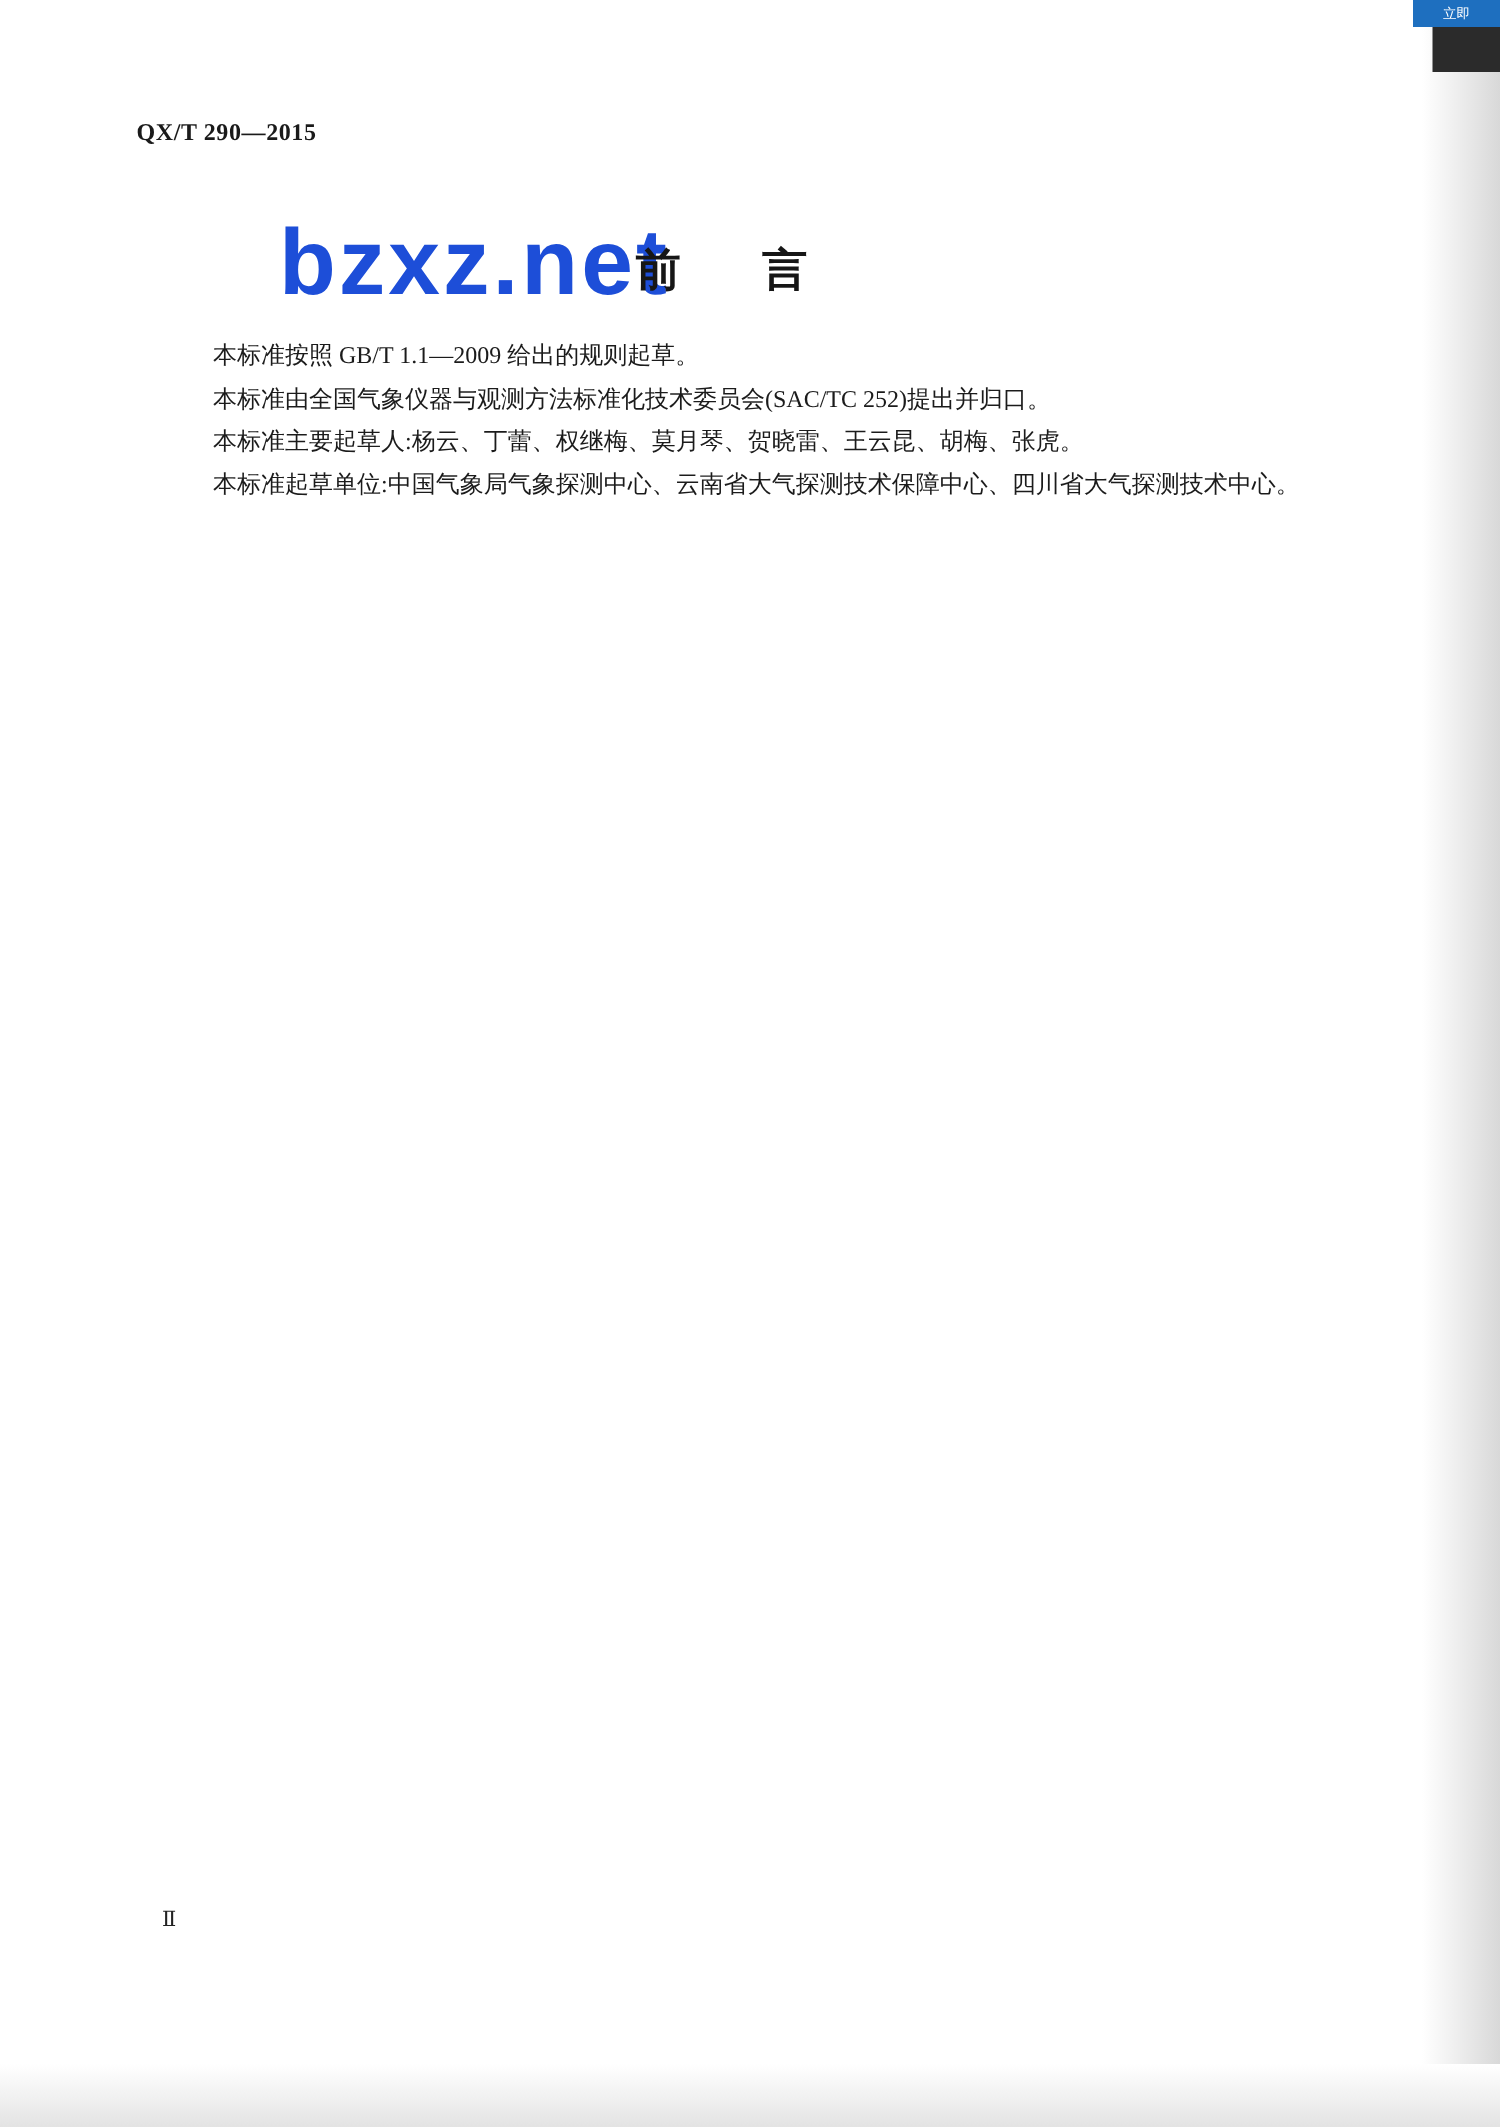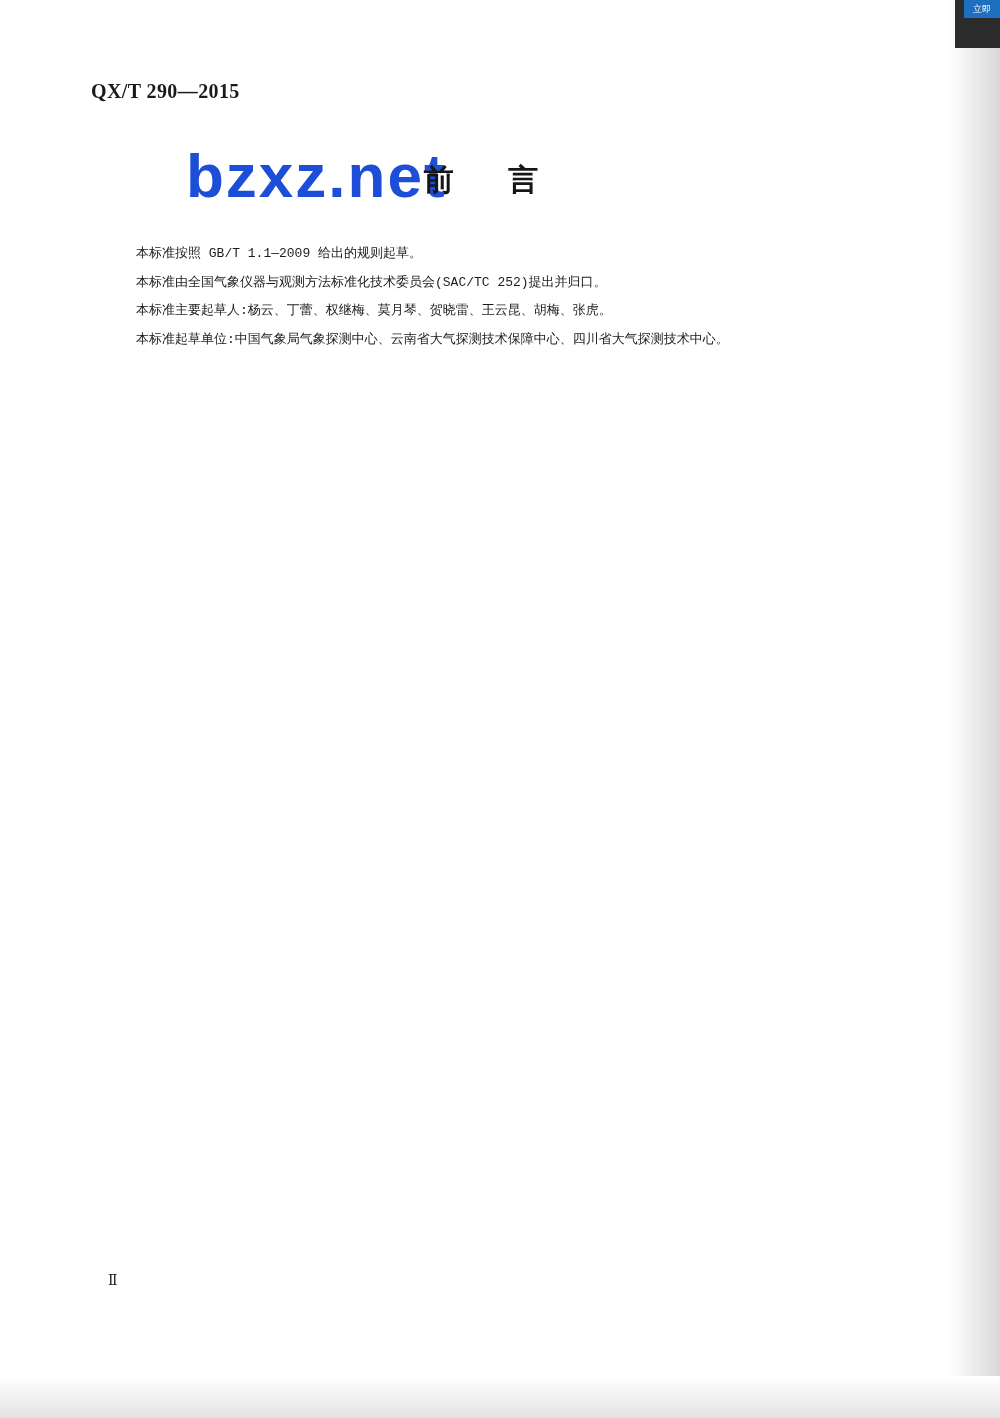--- a/index.html
+++ b/index.html
@@ -51,42 +51,42 @@
     top: 0;
     right: 0;
     width: 45px;
     height: 48px;
     background: #2b2b2b;
   }
   .top-badge {
     position: absolute;
     top: 0;
     right: 0;
-    width: 36px;
+    width: 58px;
     height: 18px;
     background: #1e6fbf;
     color: #ffffff;
     font-family: "Liberation Sans", sans-serif;
     font-size: 9px;
     line-height: 18px;
     text-align: center;
     letter-spacing: 0px;
     white-space: nowrap;
     overflow: hidden;
     margin-left: 35px;
   }
 
   
   .std-number {
     position: absolute;
     left: 91px;
     top: 80px;
     font-family: "Liberation Serif", "DejaVu Serif", serif;
     font-weight: bold;
-    font-size: 20px;
+    font-size: 16px;
     color: #1a1a1a;
     letter-spacing: 0.4px;
     white-space: nowrap;
   }
 
   
   .watermark {
     position: absolute;
     left: 186px;
     top: 140px;
@@ -112,26 +112,26 @@
     font-size: 30px;
     color: #161616;
     letter-spacing: 22px;
     text-indent: 22px;
   }
 
   
   .body-block {
     position: absolute;
     left: 110px;
-    top: 240px;
+    top: 224px;
     width: 780px;
-    font-size: 13px;
+    font-size: 16px;
     line-height: 28.5px;
     color: #1b1b1b;
-    font-family: Liberation Mono, monospace;
+    font-family: Liberation Serif, serif;
   }
   .para {
     text-indent: 2em;
     margin: 0;
     text-align: justify;
     text-justify: inter-ideograph;
   }
 
   
   .folio {

